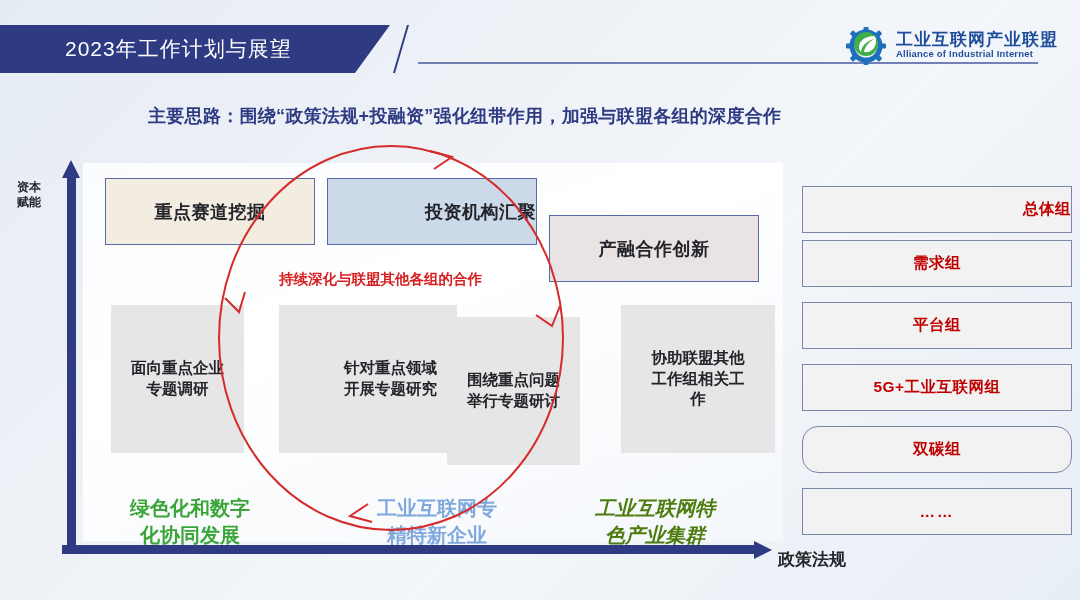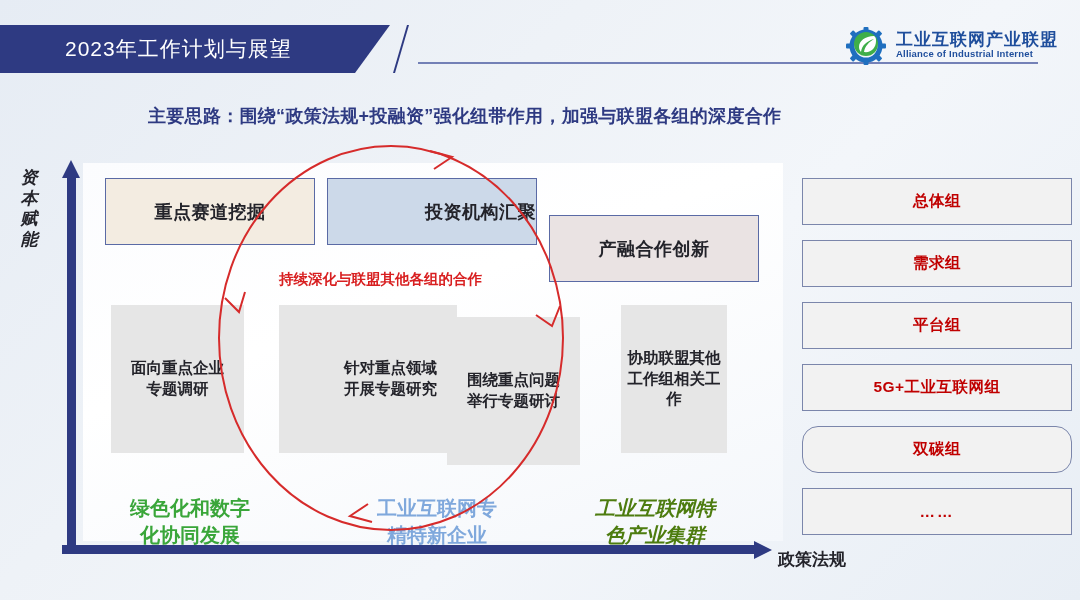--- a/index.html
+++ b/index.html
@@ -37,22 +37,22 @@
     position:absolute;left:148px;top:104px;
     font-size:18px;font-weight:bold;color:#2e3a82;white-space:nowrap;letter-spacing:.3px;
   }
 
   
   .axis-y{position:absolute;left:62px;top:160px;width:18px;height:390px;}
   .axis-y-shaft{position:absolute;left:5px;top:14px;width:9px;height:376px;background:#2e3a82;}
   .axis-y-head{position:absolute;left:0;top:0;width:0;height:0;
     border-left:9px solid transparent;border-right:9px solid transparent;border-bottom:18px solid #2e3a82;}
   .axis-y-label{
-    position:absolute;left:16px;top:168px;width:26px;
-    font-size:17px;font-weight:bold;color:#24242b;line-height:1.22;text-align:center;font-style:italic;
+    position:absolute;left:16px;top:180px;width:26px;
+    font-size:12px;font-weight:bold;color:#24242b;line-height:1.22;text-align:center;
   }
   .axis-x{position:absolute;left:62px;top:541px;width:710px;height:18px;}
   .axis-x-shaft{position:absolute;left:0;top:4px;width:692px;height:9px;background:#2e3a82;}
   .axis-x-head{position:absolute;right:0;top:0;width:0;height:0;
     border-top:9px solid transparent;border-bottom:9px solid transparent;border-left:18px solid #2e3a82;}
   .axis-x-label{position:absolute;left:778px;top:548px;font-size:17px;font-weight:bold;color:#24242b;}
 
   .tick{position:absolute;width:2px;height:17px;background:#3a4a8c;top:524px;}
 
   
@@ -80,21 +80,21 @@
 
   
   .graybox{
     position:absolute;top:305px;height:148px;background:#e6e6e6;
     display:flex;align-items:center;justify-content:center;text-align:center;
     font-size:15.5px;font-weight:bold;color:#23232a;line-height:1.35;
   }
   .gb1{left:111px;width:133px;}
   .gb2{left:279px;width:133px;padding-left:45px;}
   .gb3{left:447px;width:133px;margin-top:12px;}
-  .gb4{left:621px;width:106px;}
+  .gb4{left:621px;width:154px;}
 
   
   .clabel{
     position:absolute;top:495px;width:160px;text-align:center;
     font-size:20px;font-weight:bold;line-height:1.35;
   }
   .cl1{left:110px;color:#3aa63a;}
   .cl2{left:357px;color:#7fa8dc;}
   .cl3{left:575px;color:#4d7c0f;font-style:italic;}
 
@@ -221,21 +221,21 @@
 
   <svg class="circle-svg" viewBox="0 0 370 400">
     <ellipse cx="176" cy="200" rx="172" ry="192" fill="none" stroke="#d62b2b" stroke-width="2"></ellipse>
     <path d="M215 13 l22 6 l-18 12" fill="none" stroke="#d62b2b" stroke-width="2"></path>
     <path d="M10 160 l14 14 l6 -20" fill="none" stroke="#d62b2b" stroke-width="2"></path>
     <path d="M345 168 l-8 20 l-16 -11" fill="none" stroke="#d62b2b" stroke-width="2"></path>
     <path d="M72 376 l-22 -6 l18 -12" fill="none" stroke="#d62b2b" stroke-width="2" transform="translate(85,8)"></path>
   </svg>
 
   <div class="rightpanel">
-    <div class="rbox" style="top:0px;">
+    <div class="rbox" style="top:8px;justify-content:flex-end;">
       <span>总体组</span>
     </div>
     <div class="rbox" style="top:62px;">
       <span>需求组</span>
     </div>
     <div class="rbox" style="top:124px;">
       <span>平台组</span>
     </div>
     <div class="rbox" style="top:186px;">
       <span>5G+工业互联网组</span>

